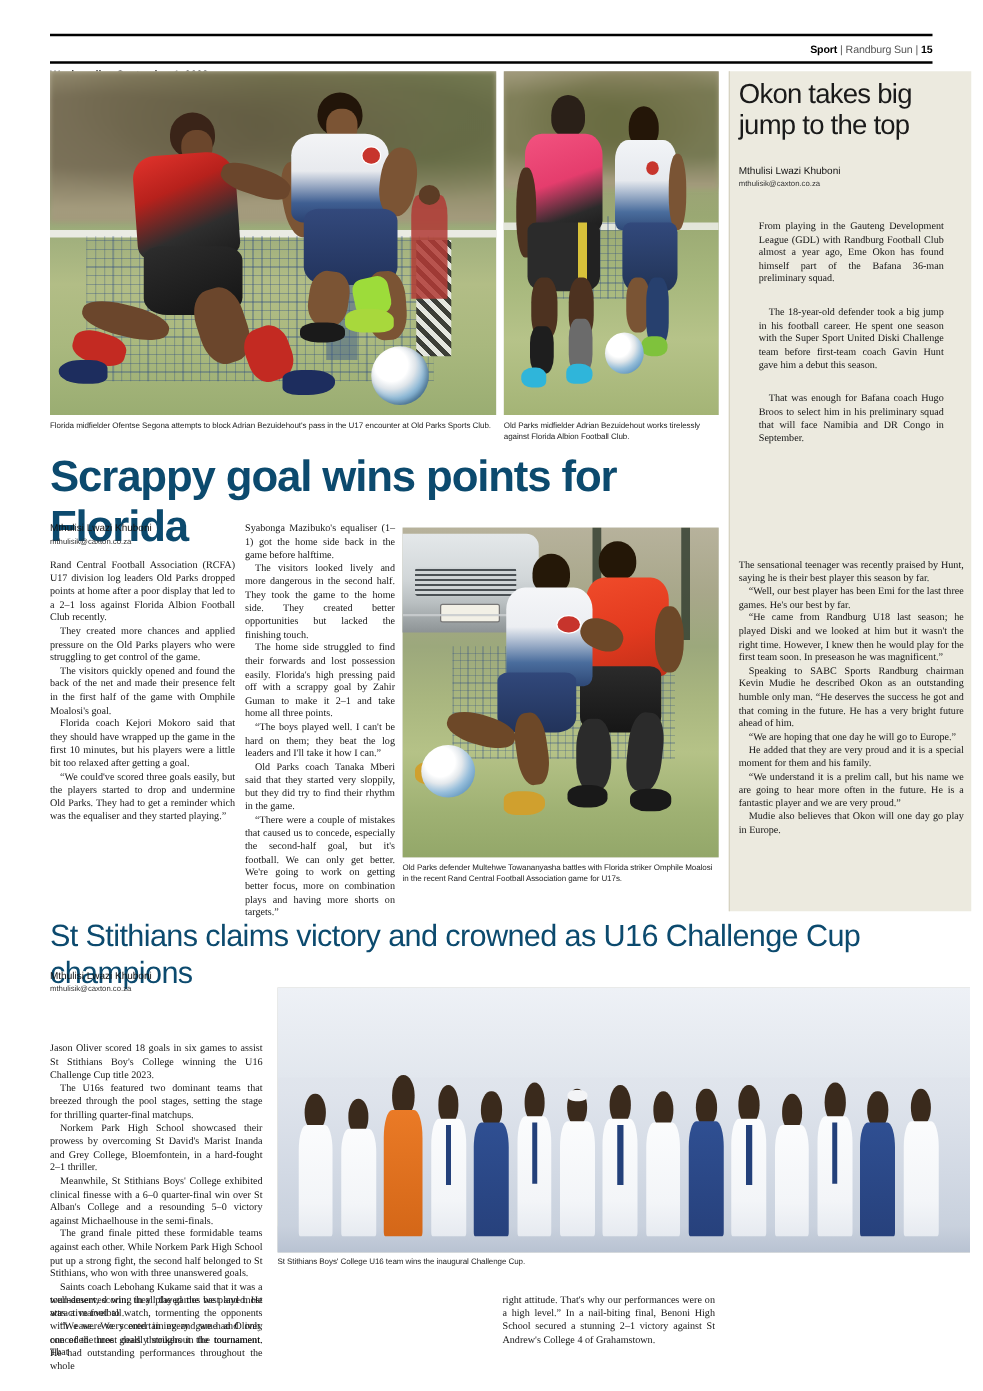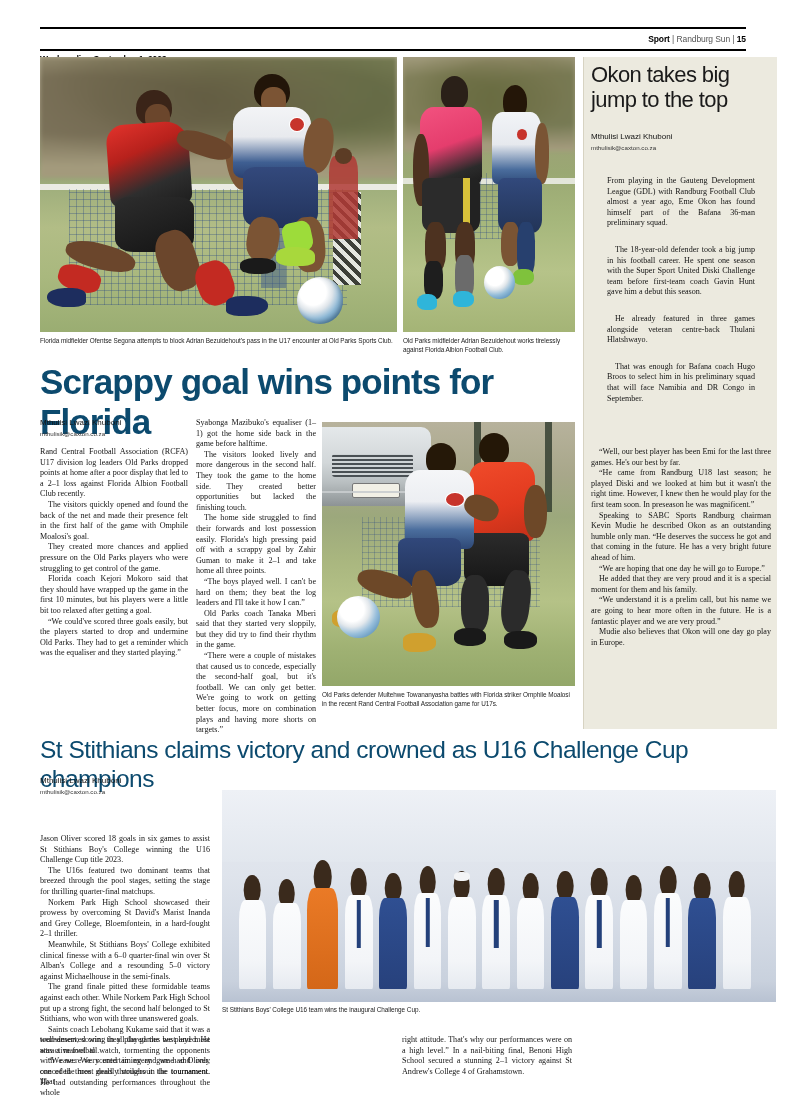--- a/index.html
+++ b/index.html
@@ -551,22 +551,22 @@
 
   <div class="headline" id="headline-1">Scrappy goal wins points for Florida</div>
 
   <div class="body-col" id="s1-c1">
     <div class="byline">
       <span>Mthulisi Lwazi Khuboni</span>
       <span class="mail">mthulisik@caxton.co.za</span>
     </div>
     <div style="height:8px"></div>
     <p class="first">Rand Central Football Association (RCFA) U17 division log leaders Old Parks dropped points at home after a poor display that led to a 2–1 loss against Florida Albion Football Club recently.</p>
+    <p>They created more chances and applied pressure on the Old Parks players who were struggling to get control of the game.</p>
     <p>The visitors quickly opened and found the back of the net and made their presence felt in the first half of the game with Omphile Moalosi's goal.</p>
-    <p>They created more chances and applied pressure on the Old Parks players who were struggling to get control of the game.</p>
     <p>Florida coach Kejori Mokoro said that they should have wrapped up the game in the first 10 minutes, but his players were a little bit too relaxed after getting a goal.</p>
     <p>“We could've scored three goals easily, but the players started to drop and undermine Old Parks. They had to get a reminder which was the equaliser and they started playing.”</p>
   </div>
   <div class="body-col" id="s1-c2">
     <p class="first">Syabonga Mazibuko's equaliser (1–1) got the home side back in the game before halftime.</p>
     <p>The visitors looked lively and more dangerous in the second half. They took the game to the home side. They created better opportunities but lacked the finishing touch.</p>
     <p>The home side struggled to find their forwards and lost possession easily. Florida's high pressing paid off with a scrappy goal by Zahir Guman to make it 2–1 and take home all three points.</p>
     <p>“The boys played well. I can't be hard on them; they beat the log leaders and I'll take it how I can.”</p>
     <p>Old Parks coach Tanaka Mberi said that they started very sloppily, but they did try to find their rhythm in the game.</p>
     <p>“There were a couple of mistakes that caused us to concede, especially the second-half goal, but it's football. We can only get better. We're going to work on getting better focus, more on combination plays and having more shorts on targets.”</p>
@@ -574,24 +574,24 @@
 
   <div id="rail"></div>
   <div id="rail-headline">Okon takes big jump to the top</div>
   <div id="rail-byline" class="byline">
     <span>Mthulisi Lwazi Khuboni</span>
     <span class="mail">mthulisik@caxton.co.za</span>
   </div>
   <div id="rail-body-1">
     <p class="first">From playing in the Gauteng Development League (GDL) with Randburg Football Club almost a year ago, Eme Okon has found himself part of the Bafana 36-man preliminary squad.</p>
     <p>The 18-year-old defender took a big jump in his football career. He spent one season with the Super Sport United Diski Challenge team before first-team coach Gavin Hunt gave him a debut this season.</p>
-    <p>He already featured in three games alongside veteran centre-back Thulani Hlatshwayo.</p>
     <p>That was enough for Bafana coach Hugo Broos to select him in his preliminary squad that will face Namibia and DR Congo in September.</p>
   </div>
   <div id="rail-body-2">
+    <p class="first">The sensational teenager was recently praised by Hunt, saying he is their best player this season by far.</p>
     <p>“Well, our best player has been Emi for the last three games. He's our best by far.</p>
     <p>“He came from Randburg U18 last season; he played Diski and we looked at him but it wasn't the right time. However, I knew then he would play for the first team soon. In preseason he was magnificent.”</p>
     <p>Speaking to SABC Sports Randburg chairman Kevin Mudie he described Okon as an outstanding humble only man. “He deserves the success he got and that coming in the future. He has a very bright future ahead of him.</p>
     <p>“We are hoping that one day he will go to Europe.”</p>
     <p>He added that they are very proud and it is a special moment for them and his family.</p>
     <p>“We understand it is a prelim call, but his name we are going to hear more often in the future. He is a fantastic player and we are very proud.”</p>
     <p>Mudie also believes that Okon will one day go play in Europe.</p>
   </div>
 
   <div class="headline" id="headline-2">St Stithians claims victory and crowned as U16 Challenge Cup champions</div>

